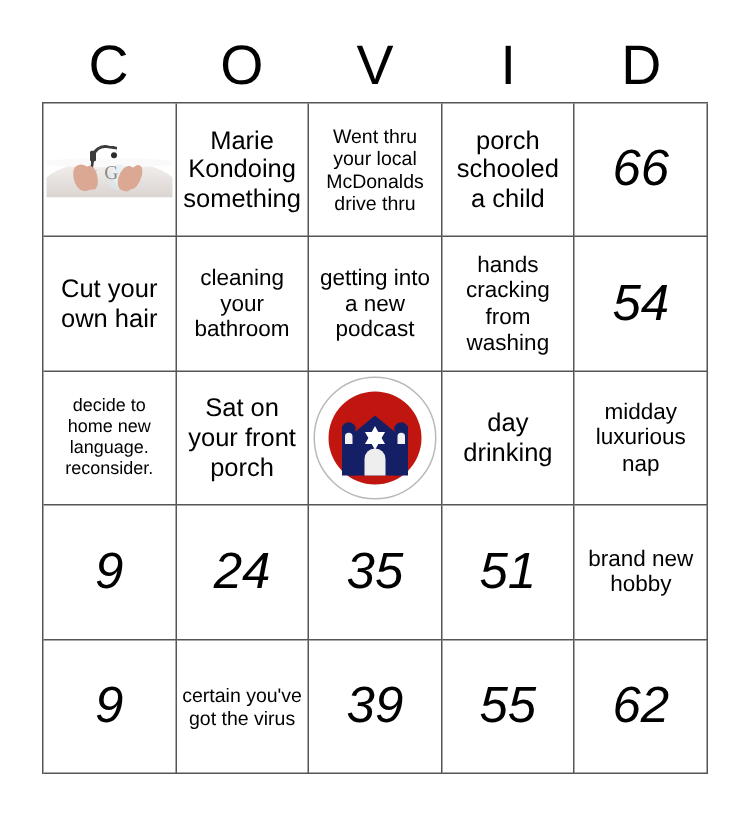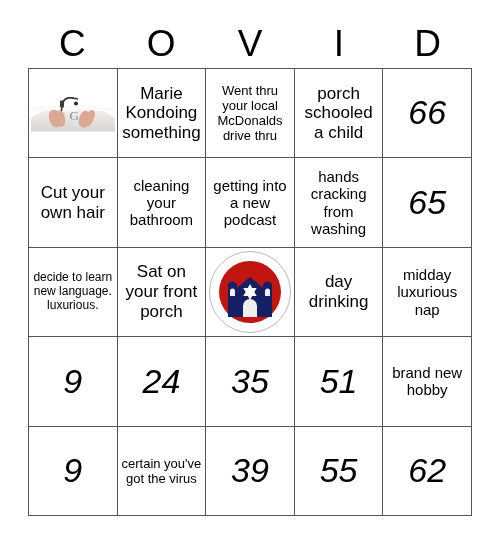--- a/index.html
+++ b/index.html
@@ -290,25 +290,25 @@
     <div class="cell">
       <span class="cell-text t-md">cleaning your bathroom</span>
     </div>
     <div class="cell">
       <span class="cell-text t-md">getting into a new podcast</span>
     </div>
     <div class="cell">
       <span class="cell-text t-md">hands cracking from washing</span>
     </div>
     <div class="cell">
-      <span class="cell-text t-num">65</span>
-    </div>
-
-    <div class="cell">
-      <span class="cell-text t-xs">decide to learn new language. luxurious.</span>
+      <span class="cell-text t-num">54</span>
+    </div>
+
+    <div class="cell">
+      <span class="cell-text t-xs">decide to home new language. reconsider.</span>
     </div>
     <div class="cell">
       <span class="cell-text t-lg">Sat on your front porch</span>
     </div>
     <div class="cell logo-cell">
       <div class="logo-wrap">
         <div class="logo-ring"></div>
         <svg class="logo-svg" width="82" height="82" viewBox="0 0 82 82">
           <circle cx="41" cy="41" r="31" fill="#c0160f"></circle>
           <path d="M16 52 A25 25 0 0 1 66 52 Z" fill="#c0160f"></path>

